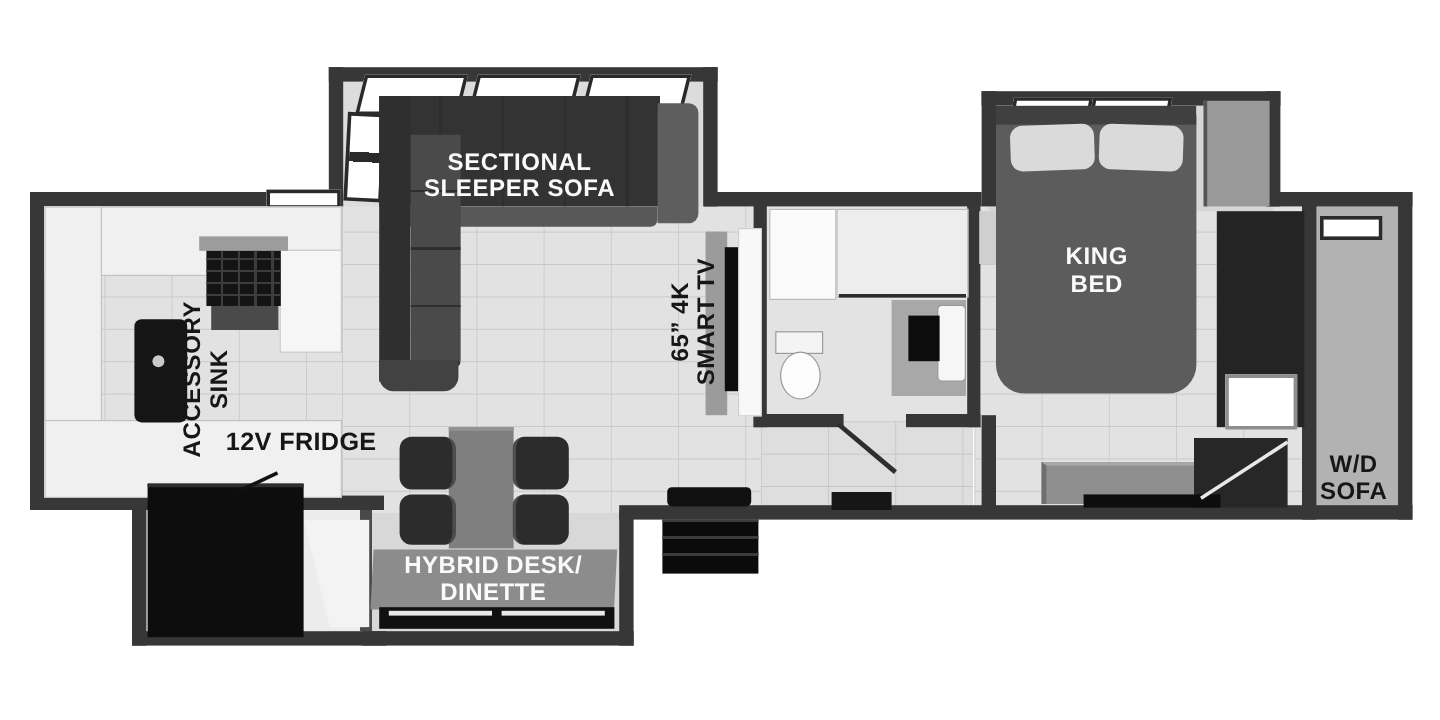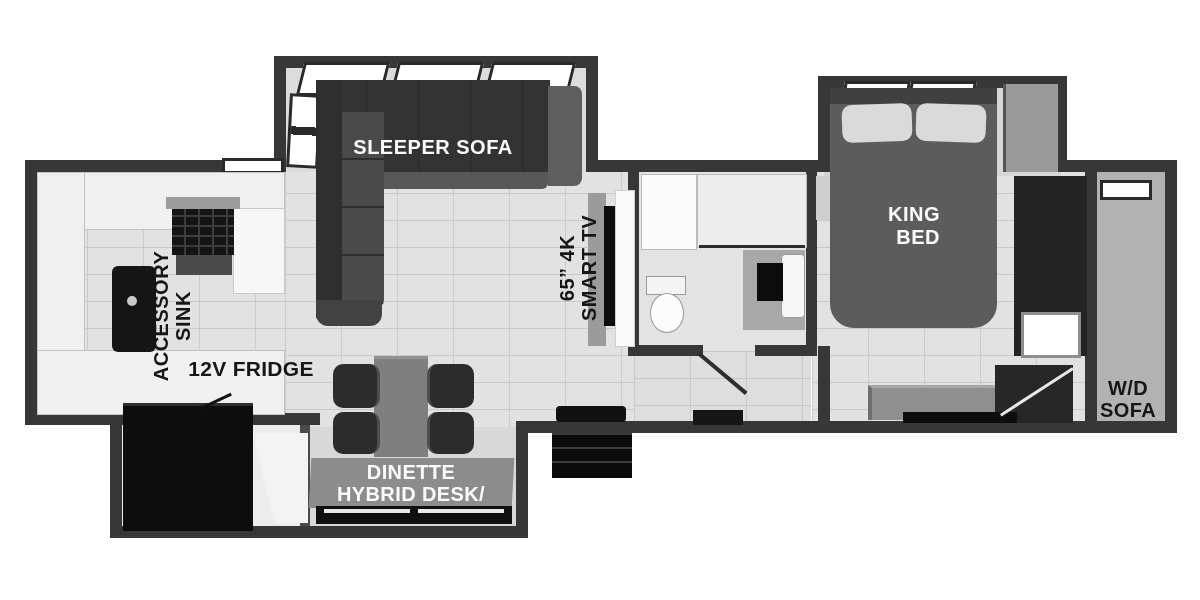--- a/index.html
+++ b/index.html
@@ -142,45 +142,46 @@
   <div class="abs furn" style="left:1000px;top:414px;width:86px;height:3px;background:#e8e8e8;transform:rotate(-33deg);transform-origin:left top;z-index:5;"></div>
 
   <div class="abs furn" style="left:310px;top:458px;width:203px;height:50px;background:#8c8c8c;transform:skewX(-3deg);"></div>
   <div class="abs furn" style="left:316px;top:506px;width:196px;height:18px;background:#101010;"></div>
   <div class="abs furn" style="left:324px;top:509px;width:86px;height:4px;background:#e8e8e8;"></div>
   <div class="abs furn" style="left:418px;top:509px;width:86px;height:4px;background:#e8e8e8;"></div>
 
   <div class="abs furn" style="left:198px;top:408px;width:36px;height:3px;background:#111111;transform:rotate(-25deg);transform-origin:left top;z-index:6;"></div>
 
   <div class="abs lbl lbl-light center" style="left:433px;top:147px;font-size:20px;line-height:1.12;letter-spacing:.5px;">
+    <div>SECTIONAL</div>
     <div>SLEEPER SOFA</div>
   </div>
 
   <div class="abs lbl lbl-dark" style="left:578px;top:268px;transform:translate(-50%,-50%) rotate(-90deg);font-size:20px;line-height:1.1;letter-spacing:.5px;">
     <div>65” 4K</div>
     <div>SMART TV</div>
   </div>
 
-  <div class="abs lbl lbl-light center" style="left:914px;top:226px;font-size:20px;line-height:1.15;letter-spacing:.5px;text-align:right;">
+  <div class="abs lbl lbl-light center" style="left:914px;top:226px;font-size:20px;line-height:1.15;letter-spacing:.5px;">
     <div>KING</div>
     <div>BED</div>
   </div>
 
   <div class="abs lbl lbl-dark" style="left:172px;top:316px;transform:translate(-50%,-50%) rotate(-90deg);font-size:20px;line-height:1.1;letter-spacing:.5px;">
     <div>ACCESSORY</div>
     <div>SINK</div>
   </div>
 
   <div class="abs lbl lbl-dark center" style="left:251px;top:369px;font-size:21px;line-height:1.08;letter-spacing:.3px;">
     <div>12V FRIDGE</div>
   </div>
 
   <div class="abs lbl lbl-light center" style="left:411px;top:483px;font-size:20px;line-height:1.12;letter-spacing:.4px;">
+    <div>HYBRID DESK/</div>
     <div>DINETTE</div>
-    <div>HYBRID DESK/</div>
   </div>
 
   <div class="abs lbl lbl-dark center" style="left:1128px;top:399px;font-size:20px;line-height:1.12;letter-spacing:.4px;">
     <div>W/D</div>
     <div>SOFA</div>
   </div>
 
 </div>
 
 </body></html>

